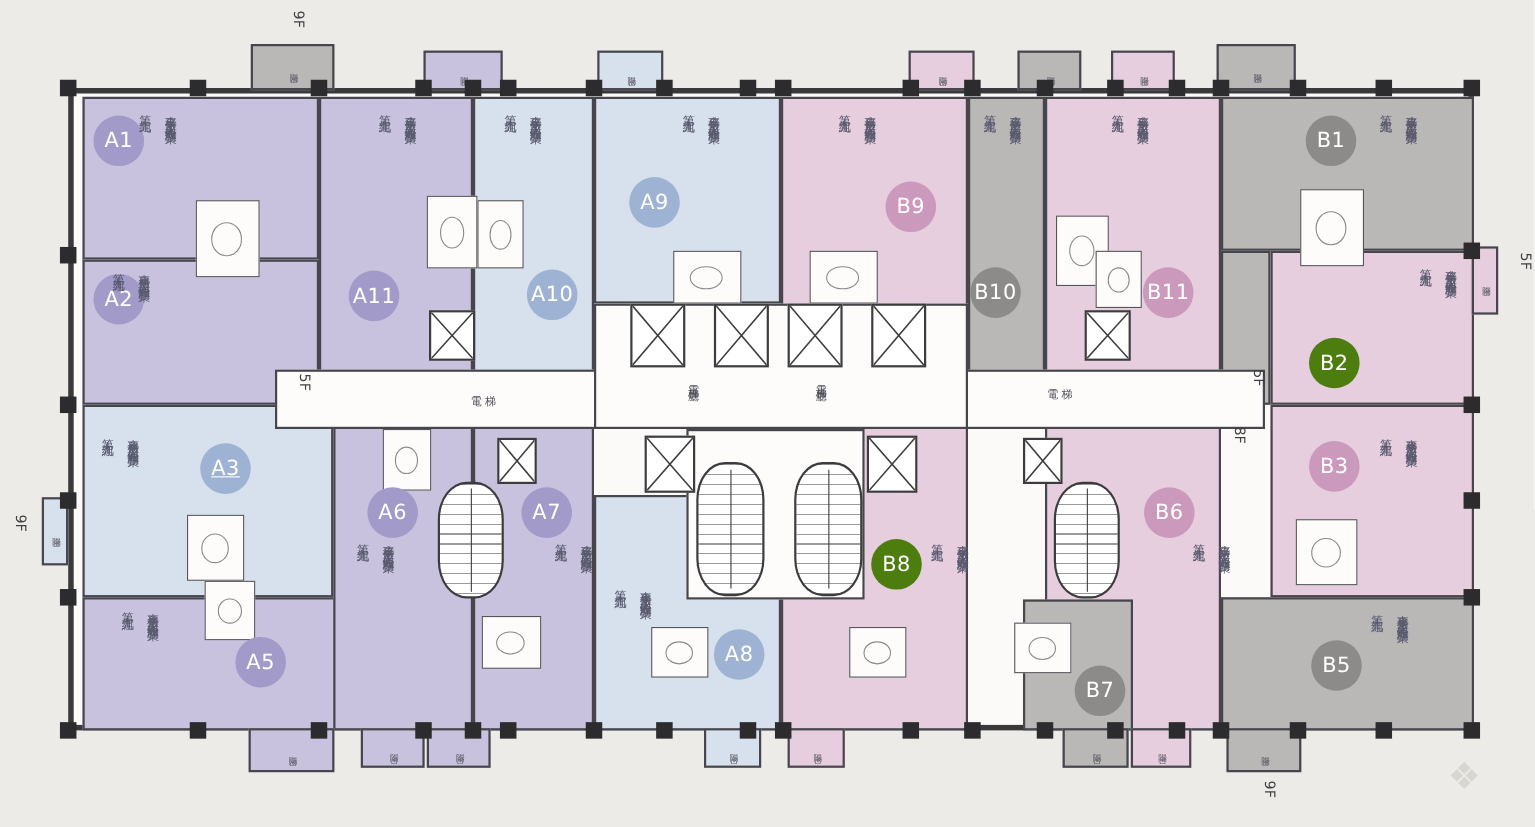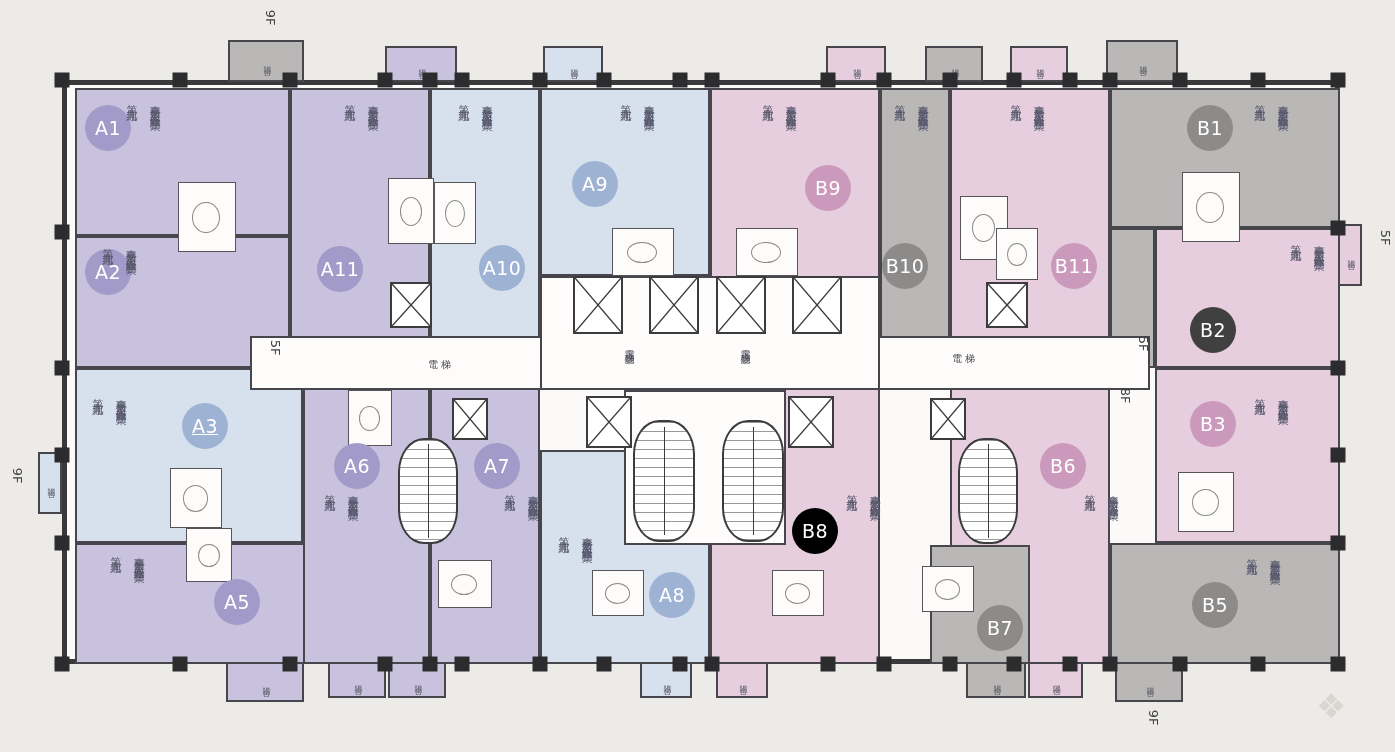--- a/index.html
+++ b/index.html
@@ -271,43 +271,43 @@
 第十九組</div>
       <div class="badge" style="left: 502px; top: 268px; background: rgb(158, 178, 211);">A10</div>
       <div class="vtext" style="left: 452px; top: 96px;">事務所及工商服務業
 第十九組</div>
       <div class="badge" style="left: 340px; top: 269px; background: rgb(162, 154, 200);">A11</div>
       <div class="vtext" style="left: 338px; top: 96px;">事務所及工商服務業
 第十九組</div>
       <div class="badge" style="left: 1210px; top: 128px; background: rgb(141, 139, 138);">B1</div>
       <div class="vtext" style="left: 1248px; top: 96px;">事務所及工商服務業
 第十九組</div>
-      <div class="badge" style="left: 1213px; top: 330px; background: #404040;">B2</div>
+      <div class="badge" style="left: 1213px; top: 330px; background: #4d7c0f;">B2</div>
       <div class="vtext" style="left: 1284px; top: 236px;">事務所及工商服務業
 第十九組</div>
       <div class="badge" style="left: 1213px; top: 424px; background: rgb(203, 153, 187);">B3</div>
       <div class="vtext" style="left: 1248px; top: 390px;">事務所及工商服務業
 第十九組</div>
       <div class="badge" style="left: 1215px; top: 605px; background: rgb(141, 139, 138);">B5</div>
       <div class="vtext" style="left: 1240px; top: 550px;">事務所及工商服務業
 第十九組</div>
       <div class="badge" style="left: 1063px; top: 466px; background: rgb(203, 153, 187);">B6</div>
       <div class="vtext" style="left: 1078px; top: 486px;">事務所及工商服務業
 第十九組</div>
       <div class="badge" style="left: 1000px; top: 628px; background: rgb(141, 139, 138);">B7</div>
-      <div class="badge" style="left: 815px; top: 531px; background: #000000;">B8</div>
+      <div class="badge" style="left: 815px; top: 513px; background: #4d7c0f;">B8</div>
       <div class="vtext" style="left: 840px; top: 486px;">事務所及工商服務業
 第十九組</div>
       <div class="badge" style="left: 828px; top: 188px; background: rgb(203, 153, 187);">B9</div>
       <div class="vtext" style="left: 756px; top: 96px;">事務所及工商服務業
 第十九組</div>
       <div class="badge" style="left: 905px; top: 266px; background: rgb(141, 139, 138);">B10</div>
       <div class="vtext" style="left: 888px; top: 96px;">事務所及工商服務業
 第十九組</div>
-      <div class="badge" style="left: 1062px; top: 266px; background: rgb(203, 153, 187); margin-left: 12px;">B11</div>
+      <div class="badge" style="left: 1062px; top: 266px; background: rgb(203, 153, 187);">B11</div>
       <div class="vtext" style="left: 1004px; top: 96px;">事務所及工商服務業
 第十九組</div>
       <div class="marker" style="left: 263px; top: 10px;">9F</div>
       <div class="marker" style="left: 10px; top: 468px;">9F</div>
       <div class="marker" style="left: 1378px; top: 230px;">5F</div>
       <div class="marker" style="left: 1146px; top: 710px;">9F</div>
       <div class="marker" style="left: 268px; top: 340px;">5F</div>
       <div class="marker" style="left: 1136px; top: 336px;">5F</div>
       <div class="marker" style="left: 1118px; top: 388px;">8F</div>
       <div class="watermark" style="left: 1316px; top: 686px;">❖</div>

